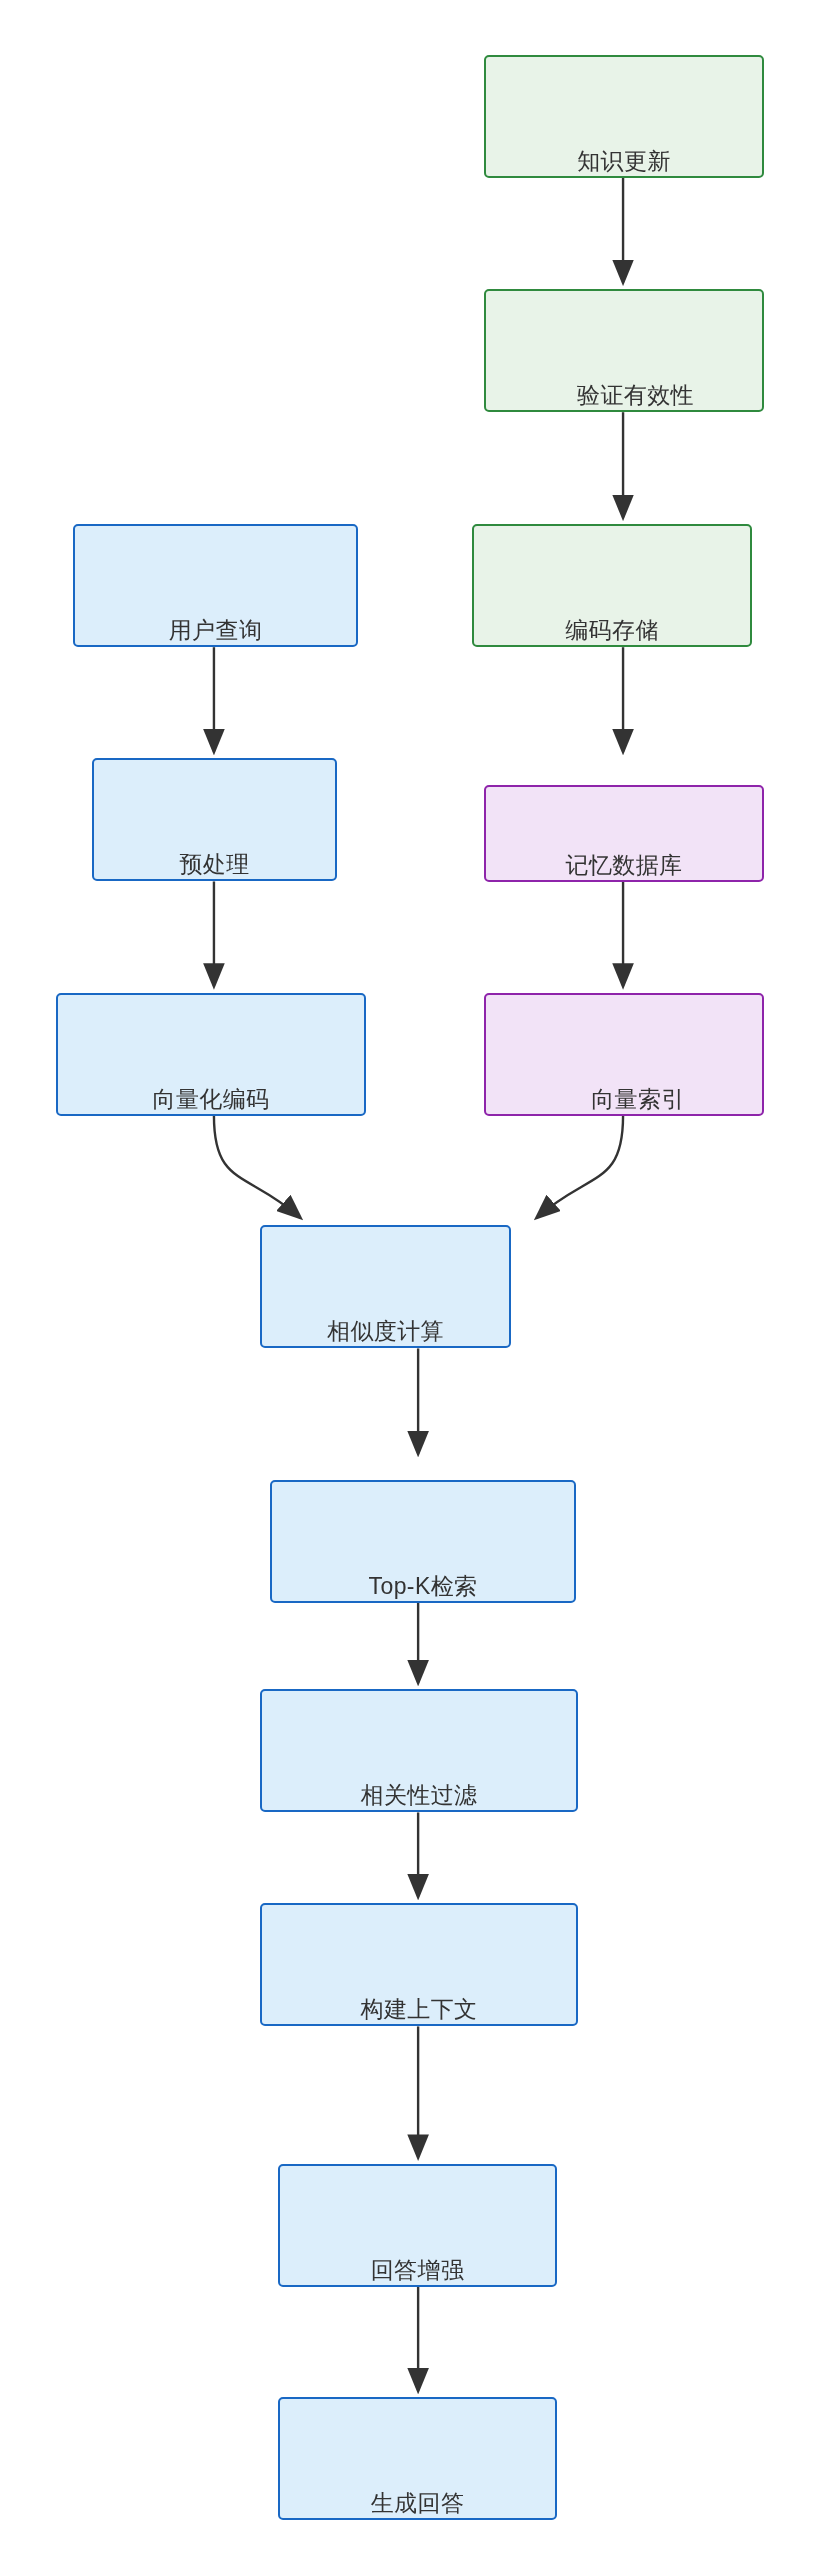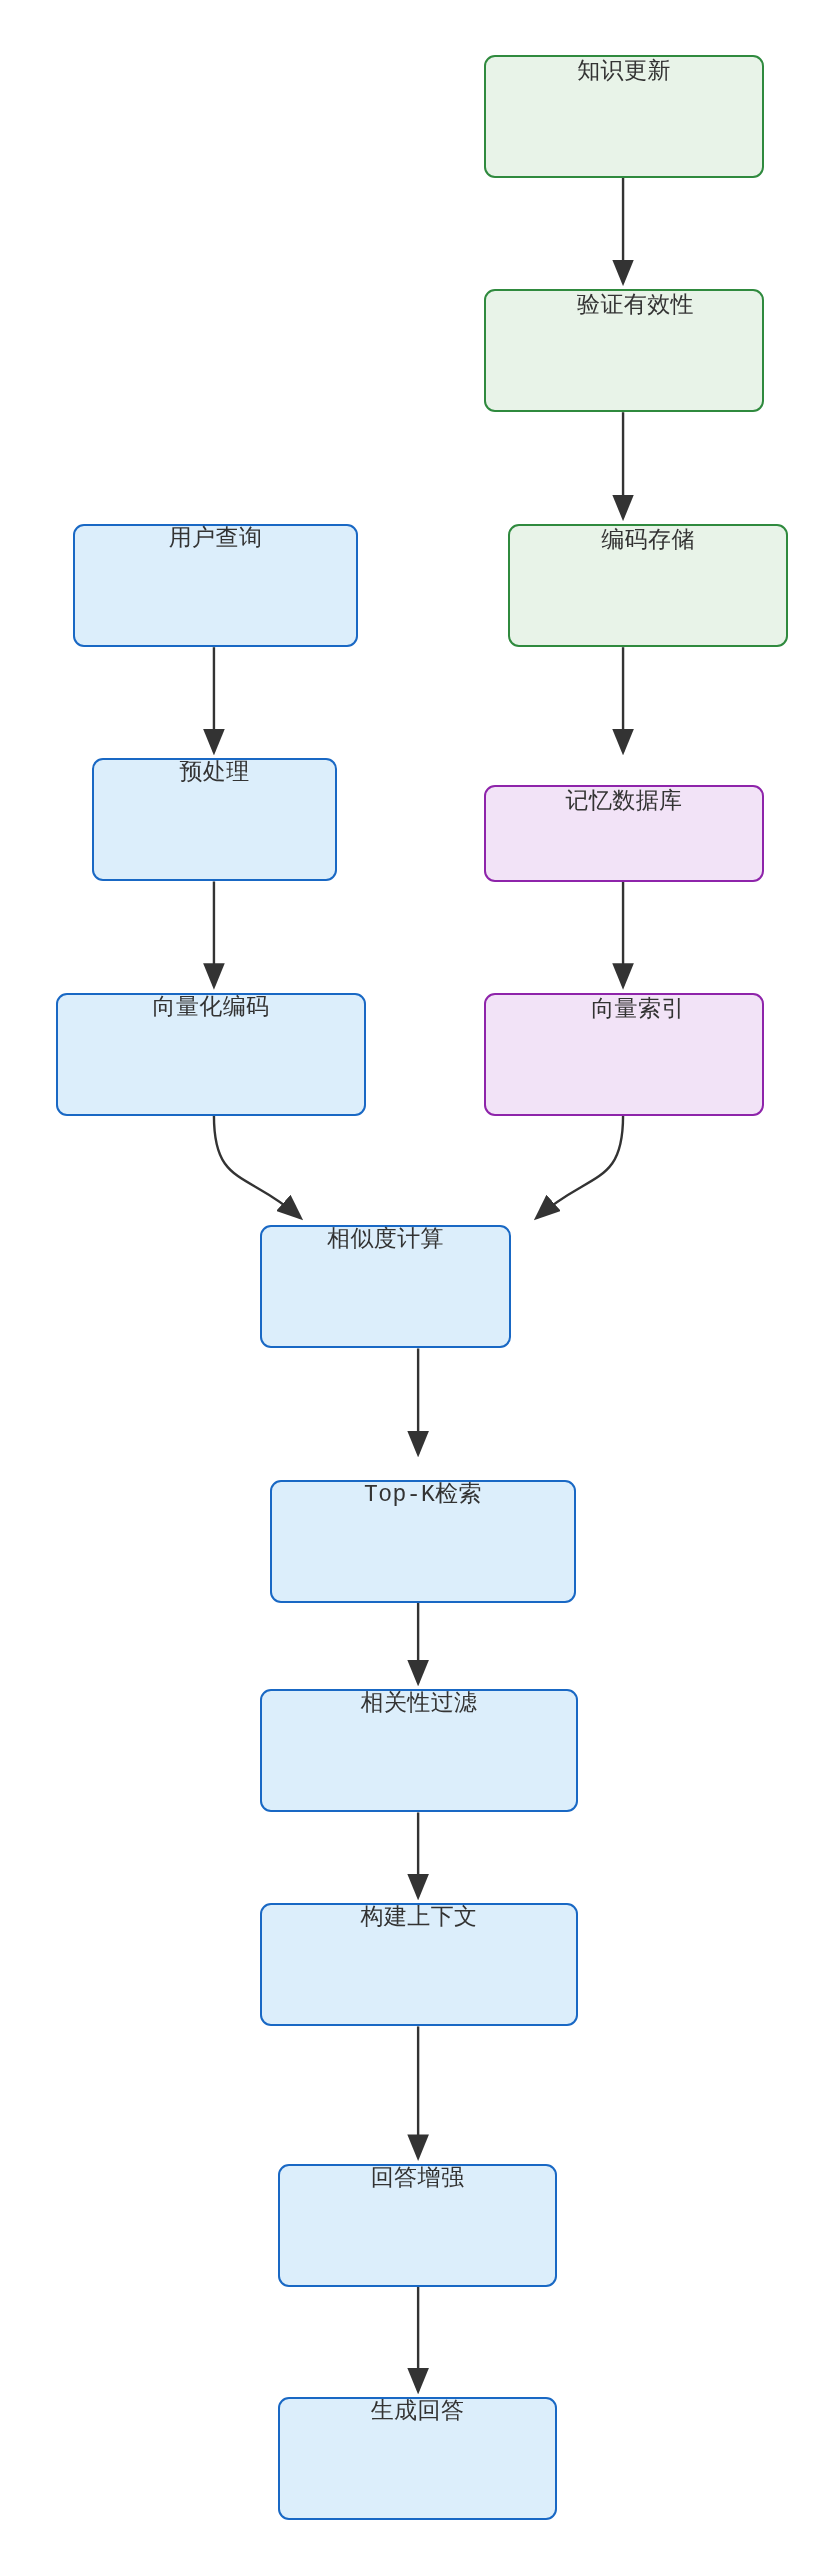--- a/index.html
+++ b/index.html
@@ -21,37 +21,36 @@
     position: absolute;
     top: 0;
     left: 0;
     width: 837px;
     height: 2576px;
   }
   .node-box {
     position: absolute;
     box-sizing: border-box;
     display: flex;
-    align-items: flex-start;
+    align-items: flex-end;
     justify-content: center;
     border-width: 2.3px;
     border-style: solid;
-    border-radius: 11px;
+    border-radius: 5px;
   }
   .node-label {
     font-size: 23px;
     line-height: 1.2;
     color: #333333;
     white-space: nowrap;
     letter-spacing: 0.4px;
   }
   .type-query {
     background: #dceefb;
     border-color: #1968c4;
-    font-family: Liberation Mono, monospace;
   }
   .type-knowledge {
     background: #e8f3e8;
     border-color: #2f8a3e;
   }
   .type-memory {
     background: #f2e3f7;
     border-color: #8e24aa;
   }
 </style>
@@ -83,21 +82,21 @@
       </g>
   </svg>
 
   <div id="node-layer">
       <div class="node-box type-knowledge" style="left: 484px; top: 55px; width: 280px; height: 123px;">
         <span class="node-label">知识更新</span>
       </div>
       <div class="node-box type-knowledge" style="left: 484px; top: 289px; width: 280px; height: 123px; padding-left: 23px;">
         <span class="node-label">验证有效性</span>
       </div>
-      <div class="node-box type-knowledge" style="left: 508px; top: 524px; width: 280px; height: 123px;">
+      <div class="node-box type-knowledge" style="left: 472px; top: 524px; width: 280px; height: 123px;">
         <span class="node-label">编码存储</span>
       </div>
       <div class="node-box type-memory" style="left: 484px; top: 758px; width: 280px; height: 97px; margin-top: 27px;">
         <span class="node-label">记忆数据库</span>
       </div>
       <div class="node-box type-memory" style="left: 484px; top: 993px; width: 280px; height: 123px; padding-left: 28px;">
         <span class="node-label">向量索引</span>
       </div>
       <div class="node-box type-query" style="left: 73px; top: 524px; width: 285px; height: 123px;">
         <span class="node-label">用户查询</span>

